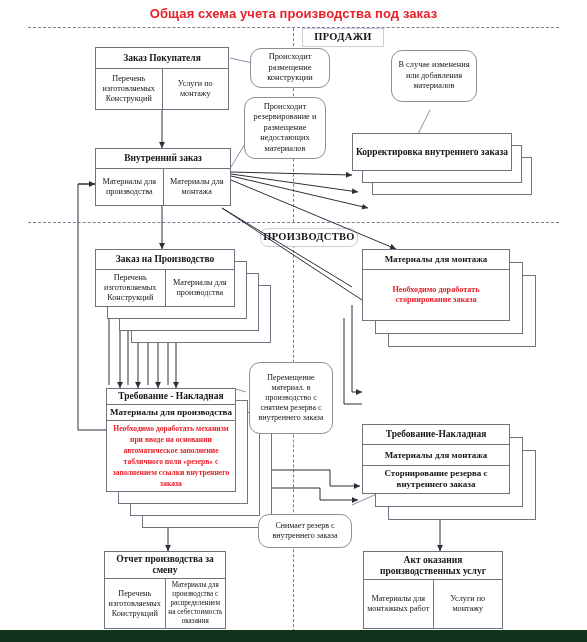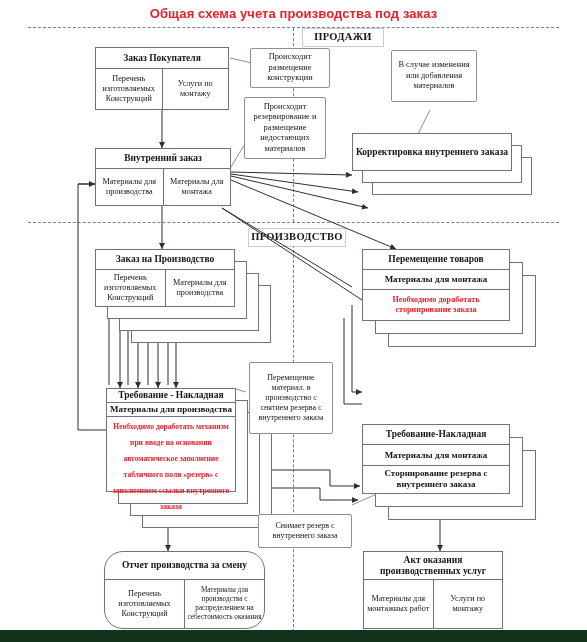--- a/index.html
+++ b/index.html
@@ -107,27 +107,27 @@
     color:#e8202a;
     font-weight:bold;
     font-size:8.2px;
     line-height:10px;
     display:flex;align-items:center;justify-content:center;
     text-align:center;
     box-sizing:border-box;
     padding:2px 3px;
     flex:1;
   }
-  .red.small{font-size:7.6px;line-height:16px;}
+  .red.small{font-size:7.6px;line-height:11px;}
 
   
   .bubble{
     position:absolute;
     border:1px solid #8a8f9c;
-    border-radius:2px;
+    border-radius:11px;
     background:#fff;
     box-sizing:border-box;
     display:flex;align-items:center;justify-content:center;
     text-align:center;
     font-size:8.4px;
     line-height:10.5px;
     color:#15161a;
     padding:2px 4px;
   }
   .bubble.sm{font-size:8px;line-height:10px;}
@@ -147,21 +147,21 @@
 <div id="stage">
 
   <div class="title">Общая схема учета производства под заказ</div>
 
   <div class="hdash" style="left:28px;top:27px;width:531px;"></div>
   <div class="hdash" style="left:28px;top:222px;width:531px;"></div>
   <div class="vdash" style="left:293px;top:28px;height:194px;"></div>
   <div class="vdash" style="left:293px;top:240px;height:392px;"></div>
 
   <div class="seclabel" style="left:254px;top:28px;width:80px;margin-left:48px;">ПРОДАЖИ</div>
-  <div class="seclabel" style="left:248px;top:228px;width:96px;">ПРОИЗВОДСТВО</div>
+  <div class="seclabel" style="left:260px;top:228px;width:96px;border-radius:8px;">ПРОИЗВОДСТВО</div>
 
   <svg class="wires" viewBox="0 0 587 642">
     <defs>
       <marker id="ah" markerWidth="7" markerHeight="7" refX="6" refY="3" orient="auto">
         <path d="M0,0 L6,3 L0,6 z" fill="#2b2f38"></path>
       </marker>
     </defs>
     <g stroke="#2b2f38" stroke-width="1" fill="none">
 
       <path d="M162,110 L162,148" marker-end="url(#ah)"></path>
@@ -250,21 +250,20 @@
         <div class="cell">Перечень изготовляемых Конструкций</div>
         <div class="cell">Материалы для производства</div>
       </div>
     </div>
   </div>
 
   <div class="doc" style="left:362px;top:249px;width:148px;height:72px;">
     <div class="sheet" style="left:26px;top:26px;width:148px;height:72px;"></div>
     <div class="sheet" style="left:13px;top:13px;width:148px;height:72px;"></div>
     <div class="front" style="width:148px;height:72px;">
-      <div class="hdr" style="height:20px;">Перемещение товаров</div>
       <div class="band" style="height:20px;">Материалы для монтажа</div>
       <div class="red">Необходимо доработать сторнирование заказа</div>
     </div>
   </div>
 
   <div class="doc" style="left:106px;top:388px;width:130px;height:104px;">
     <div class="sheet" style="left:36px;top:36px;width:130px;height:104px;"></div>
     <div class="sheet" style="left:24px;top:24px;width:130px;height:104px;"></div>
     <div class="sheet" style="left:12px;top:12px;width:130px;height:104px;"></div>
     <div class="front" style="width:130px;height:104px;">
@@ -278,21 +277,21 @@
     <div class="sheet" style="left:26px;top:26px;width:148px;height:70px;"></div>
     <div class="sheet" style="left:13px;top:13px;width:148px;height:70px;"></div>
     <div class="front" style="width:148px;height:70px;">
       <div class="hdr" style="height:21px;">Требование-Накладная</div>
       <div class="band" style="height:21px;">Материалы для монтажа</div>
       <div class="band last" style="height:28px;">Сторнирование резерва с внутреннего заказа</div>
     </div>
   </div>
 
   <div class="doc" style="left:104px;top:551px;width:138px;height:78px;">
-    <div class="front" style="width:161px;height:78px;border-radius:19px;">
+    <div class="front" style="width:122px;height:78px;">
       <div class="hdr" style="height:28px;">Отчет производства за смену</div>
       <div class="cols">
         <div class="cell">Перечень изготовляемых Конструкций</div>
         <div class="cell tiny">Материалы для производства с распределением на себестоимость оказания</div>
       </div>
     </div>
   </div>
 
   <div class="doc" style="left:363px;top:551px;width:140px;height:78px;">
     <div class="front" style="width:140px;height:78px;">

